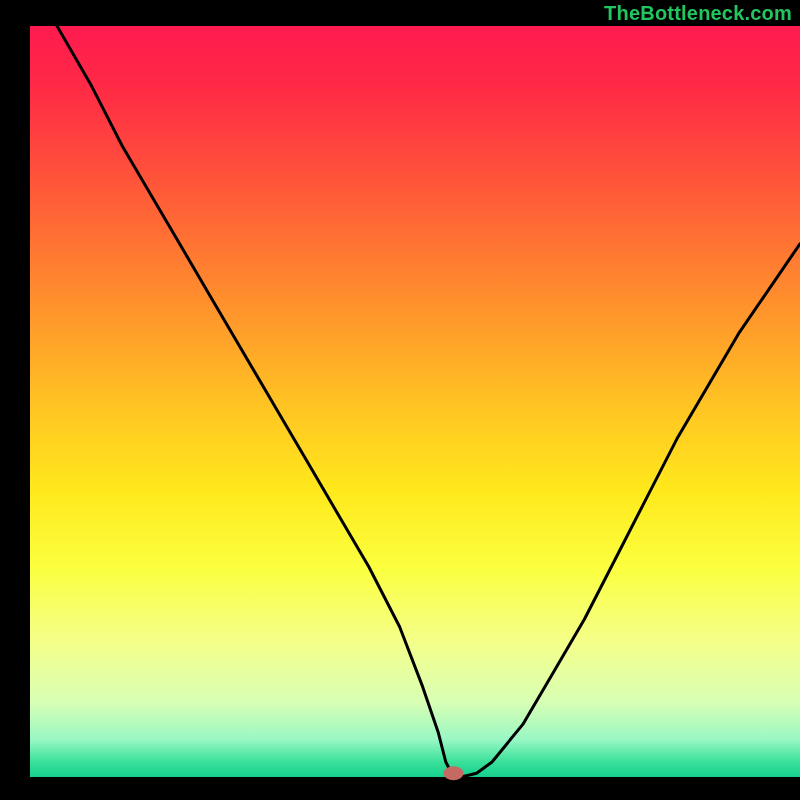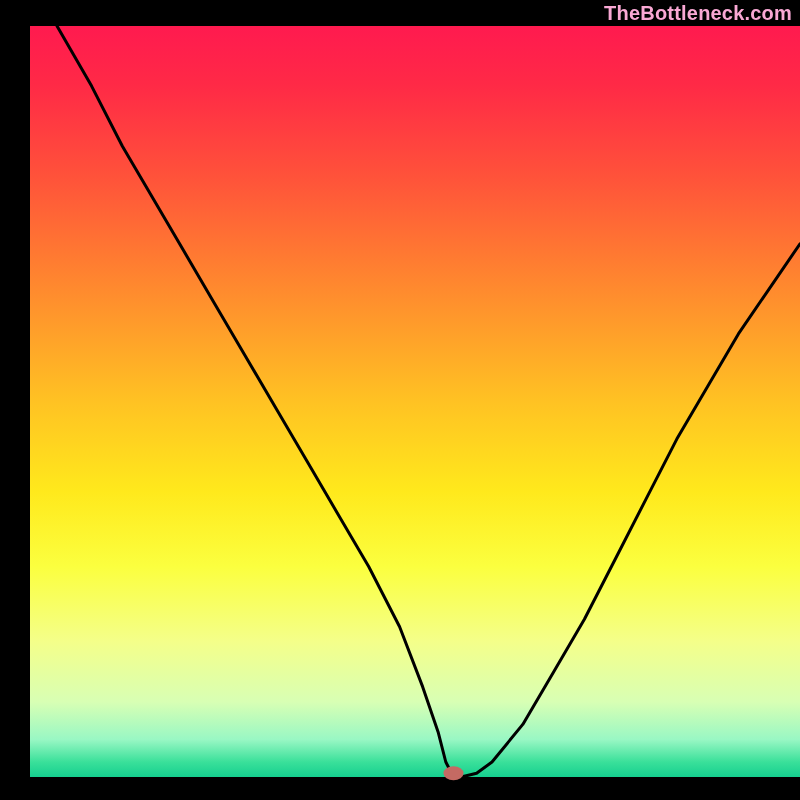--- a/index.html
+++ b/index.html
@@ -15,21 +15,21 @@
     width: 800px;
     height: 800px;
   }
   .watermark {
     position: absolute;
     top: 2px;
     right: 8px;
     font-family: Arial, Helvetica, sans-serif;
     font-size: 20px;
     font-weight: bold;
-    color: #f9a8d4;
+    color: #22c55e;
     letter-spacing: 0.2px;
     z-index: 10;
   }
   svg.plot {
     position: absolute;
     top: 0;
     left: 0;
   }
 </style>
 </head>

